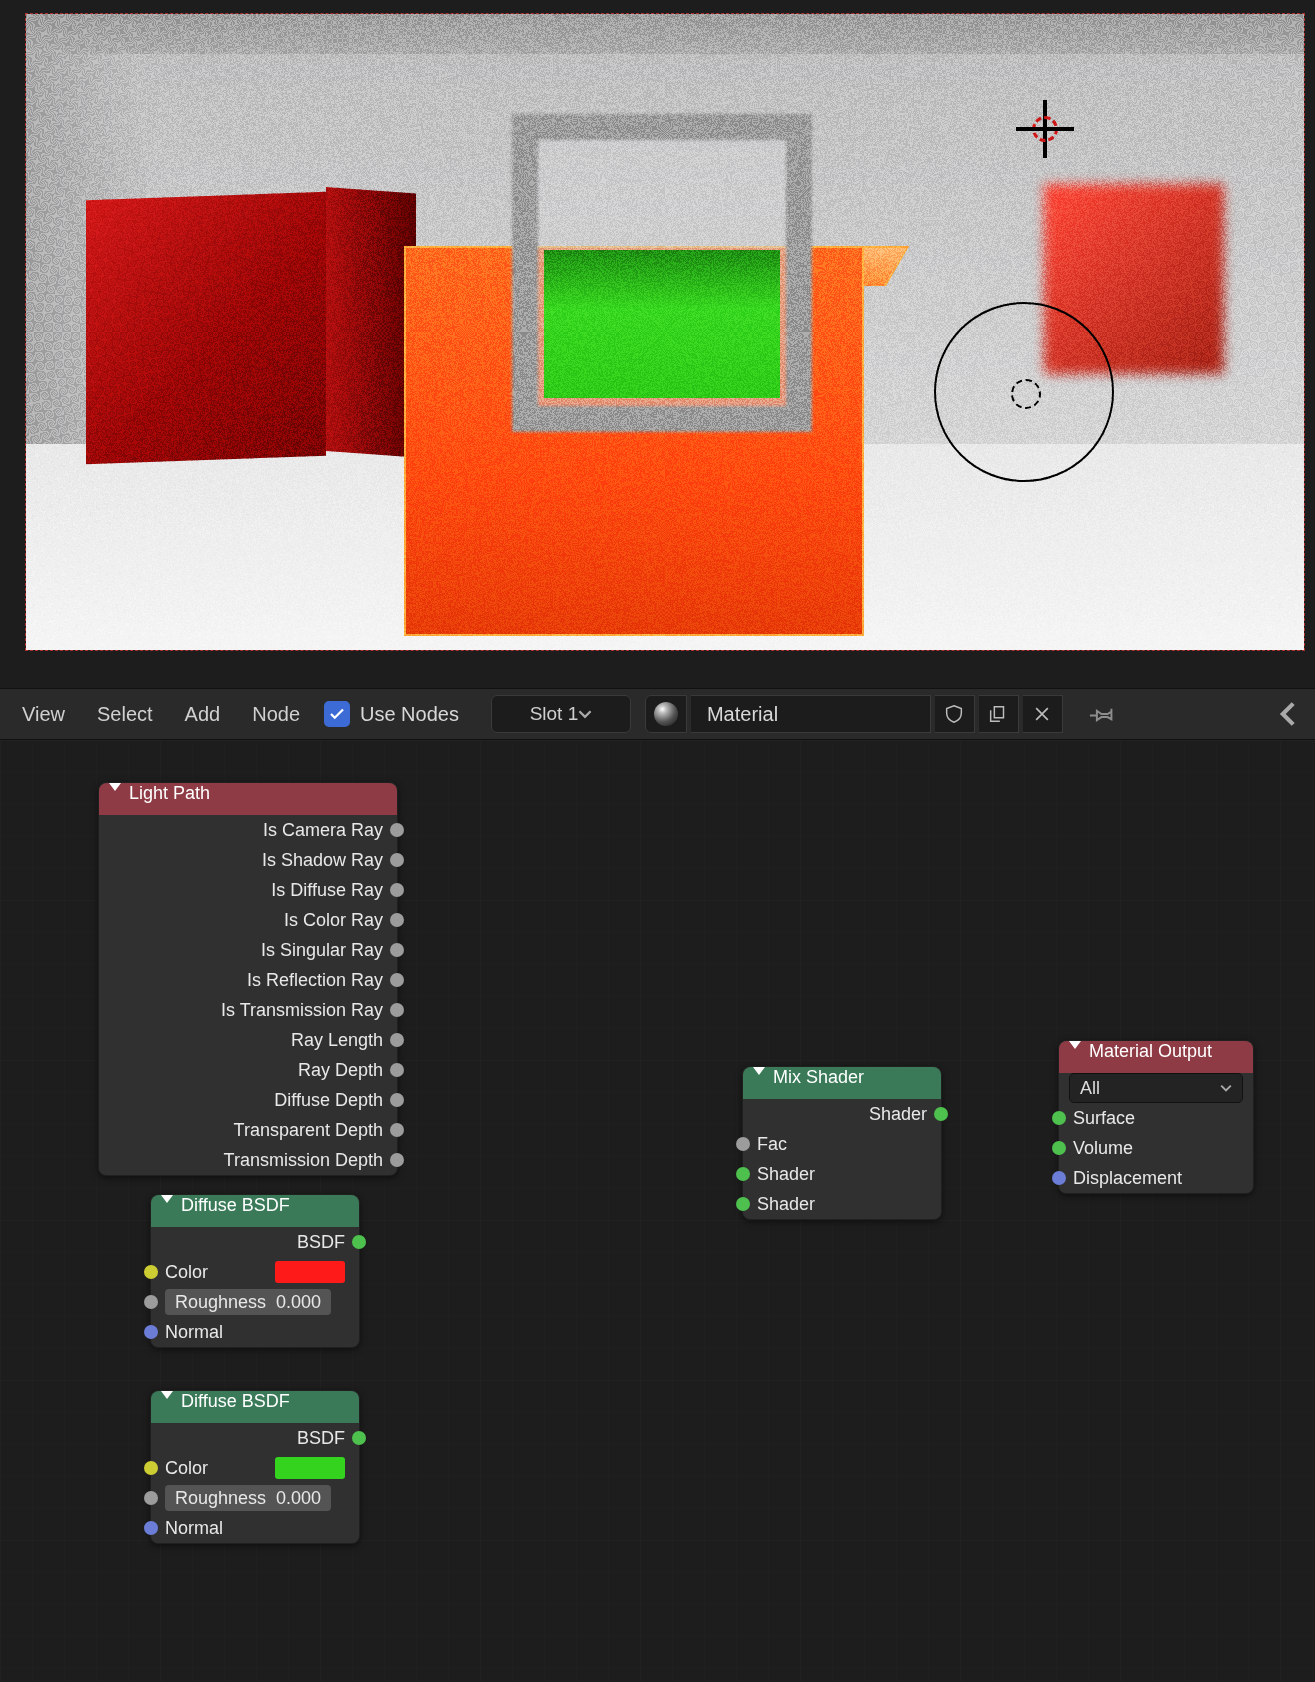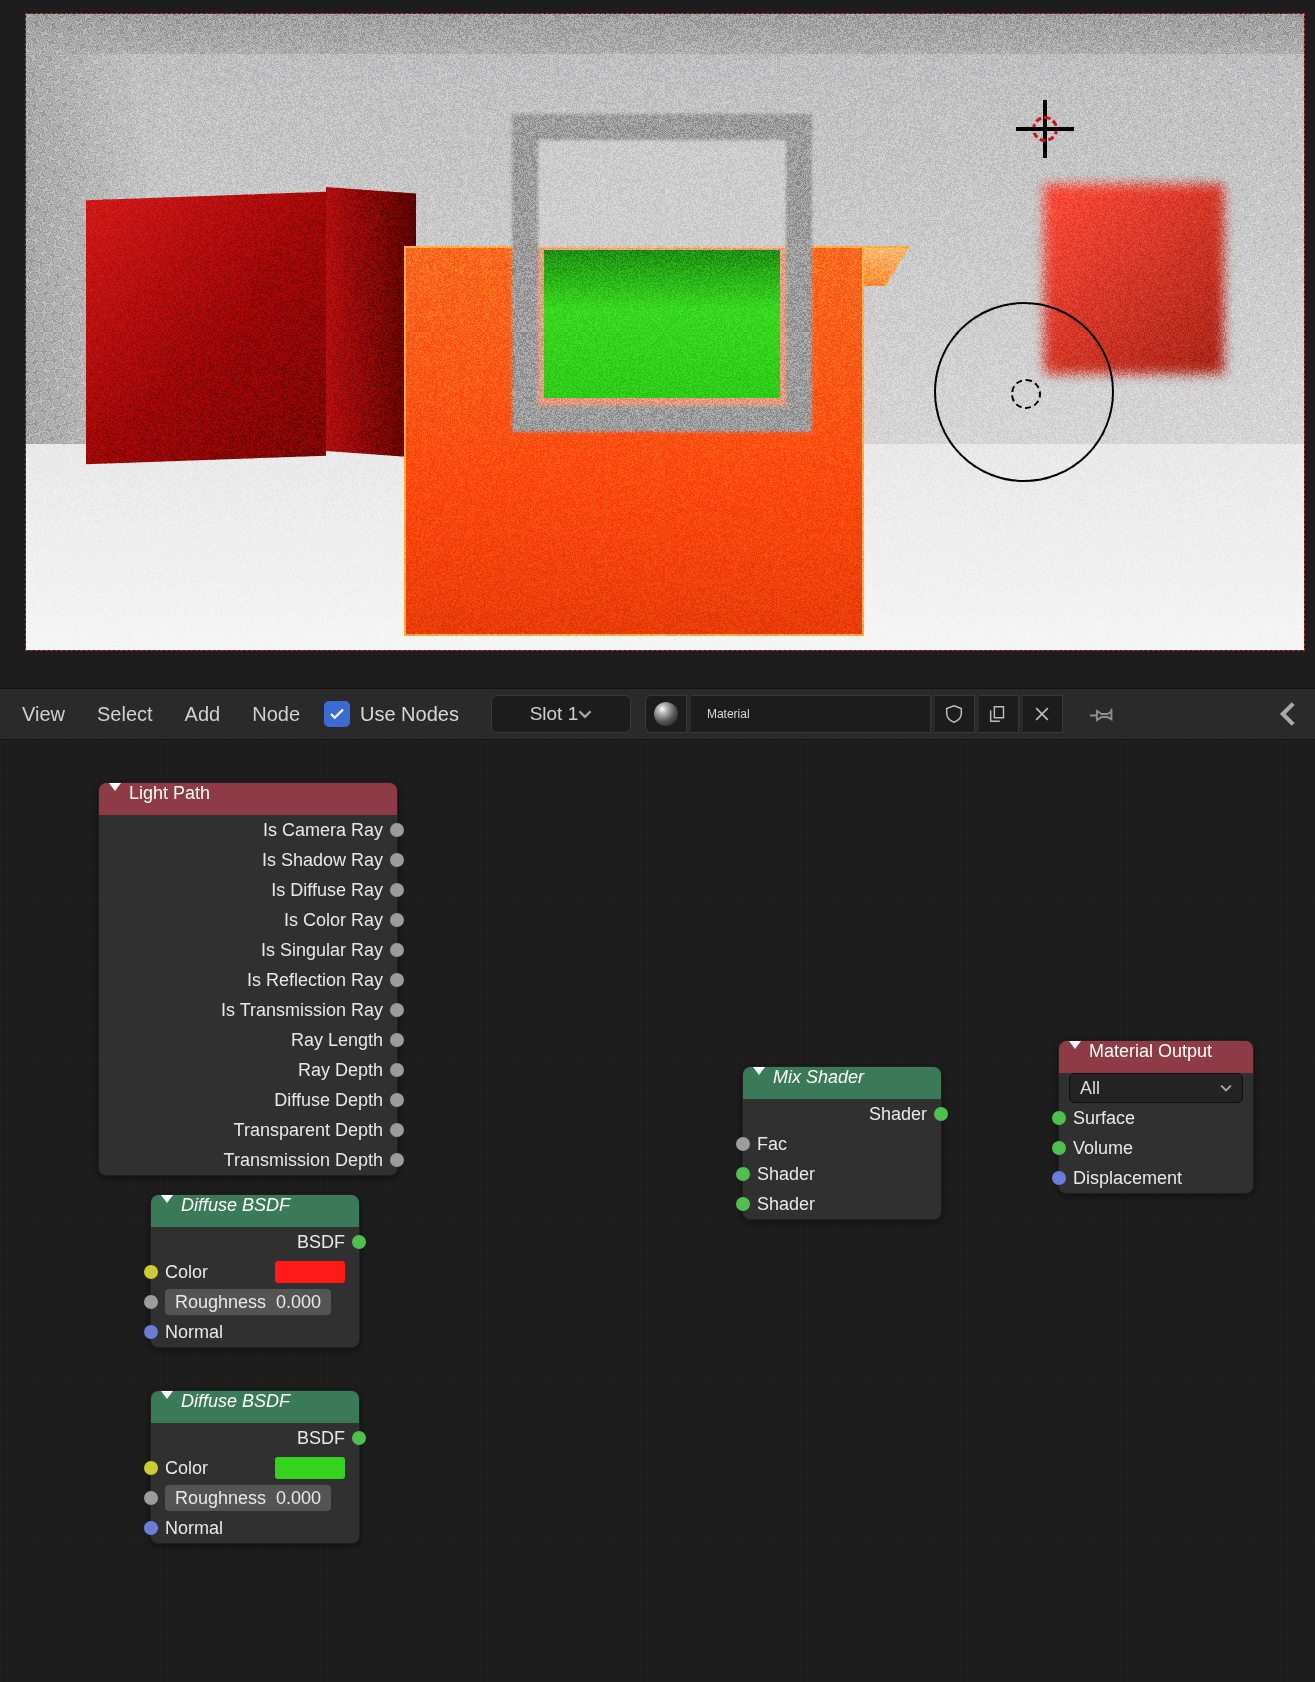--- a/index.html
+++ b/index.html
@@ -67,21 +67,21 @@
   .usecheck svg{ width:18px; height:18px; }
   .uselabel { color:#d8d8d8; font-size:20px; margin-right:28px;}
   .slot { display:flex; align-items:center; background:#1c1c1c; border:1px solid #3a3a3a;
           border-radius:6px; height:38px; padding:0 14px; color:#cfcfcf; font-size:19px;
           min-width:140px; justify-content:center; margin-right:10px;}
   .matbtn{ width:42px; height:38px; border-radius:6px 0 0 6px; background:#1c1c1c;
            border:1px solid #3a3a3a; display:flex; align-items:center; justify-content:center;}
   .sphere{ width:24px; height:24px; border-radius:50%;
            background: radial-gradient(circle at 35% 30%, #fff 0%, #bbb 18%, #555 55%, #111 100%);}
   .matname{ background:#1c1c1c; border:1px solid #3a3a3a; border-left:none; height:38px;
-            color:#d8d8d8; font-size:12px; padding:0 16px; display:flex; align-items:center;
+            color:#d8d8d8; font-size:20px; padding:0 16px; display:flex; align-items:center;
             min-width:240px; border-radius:0;}
   .iconbtn{ width:40px; height:38px; background:#1c1c1c; border:1px solid #3a3a3a;
             border-left:none; display:flex; align-items:center; justify-content:center;
             color:#bdbdbd;}
   .iconbtn:last-of-type{ border-radius:0 6px 6px 0;}
   .pinbtn{ width:44px; height:44px; display:flex; align-items:center; justify-content:center;
            color:#8d8d8d; margin-left:14px;}
   svg{ display:block; }
   
   .nodeed { position:absolute; left:0; top:740px; width:100%; height:942px;
@@ -98,21 +98,21 @@
   
   .node { position:absolute; background:#303030; border:1px solid #202020;
           border-radius:8px; box-shadow: 0 2px 6px rgba(0,0,0,.5); color:#e8e8e8;
           font-size:18px; }
   .node .title { height:32px; border-radius:8px 8px 0 0; display:flex; align-items:flex-start;
                  padding:0 10px; font-size:18px; color:#fff; gap:8px;}
   .node .title .tri { width:0; height:0; border-left:6px solid transparent;
                       border-right:6px solid transparent; border-top:8px solid #fff;}
   .n-red .title{ background:#8f3b46; }
   .n-red-out .title{ background:#8f3b46; }
-  .n-green .title{ background:#3a7a58;font-style:italic; }
+  .n-green .title{ background:#3a7a58; }
   .row { position:relative; height:30px; display:flex; align-items:center;
          padding:0 14px; }
   .row.right { justify-content:flex-end; }
   .row.left  { justify-content:flex-start; }
   .sock { position:absolute; top:50%; width:14px; height:14px; margin-top:-7px;
           border-radius:50%; background:#9c9c9c;}
   .sock.out{ right:-7px;} .sock.in{ left:-7px;}
   .sock.shader{ background:#4ec04e;} .sock.color{ background:#cccc33;}
   .sock.vector{ background:#6b7dd6;}
   .valuefield { background:#545454; border-radius:4px; height:26px;

